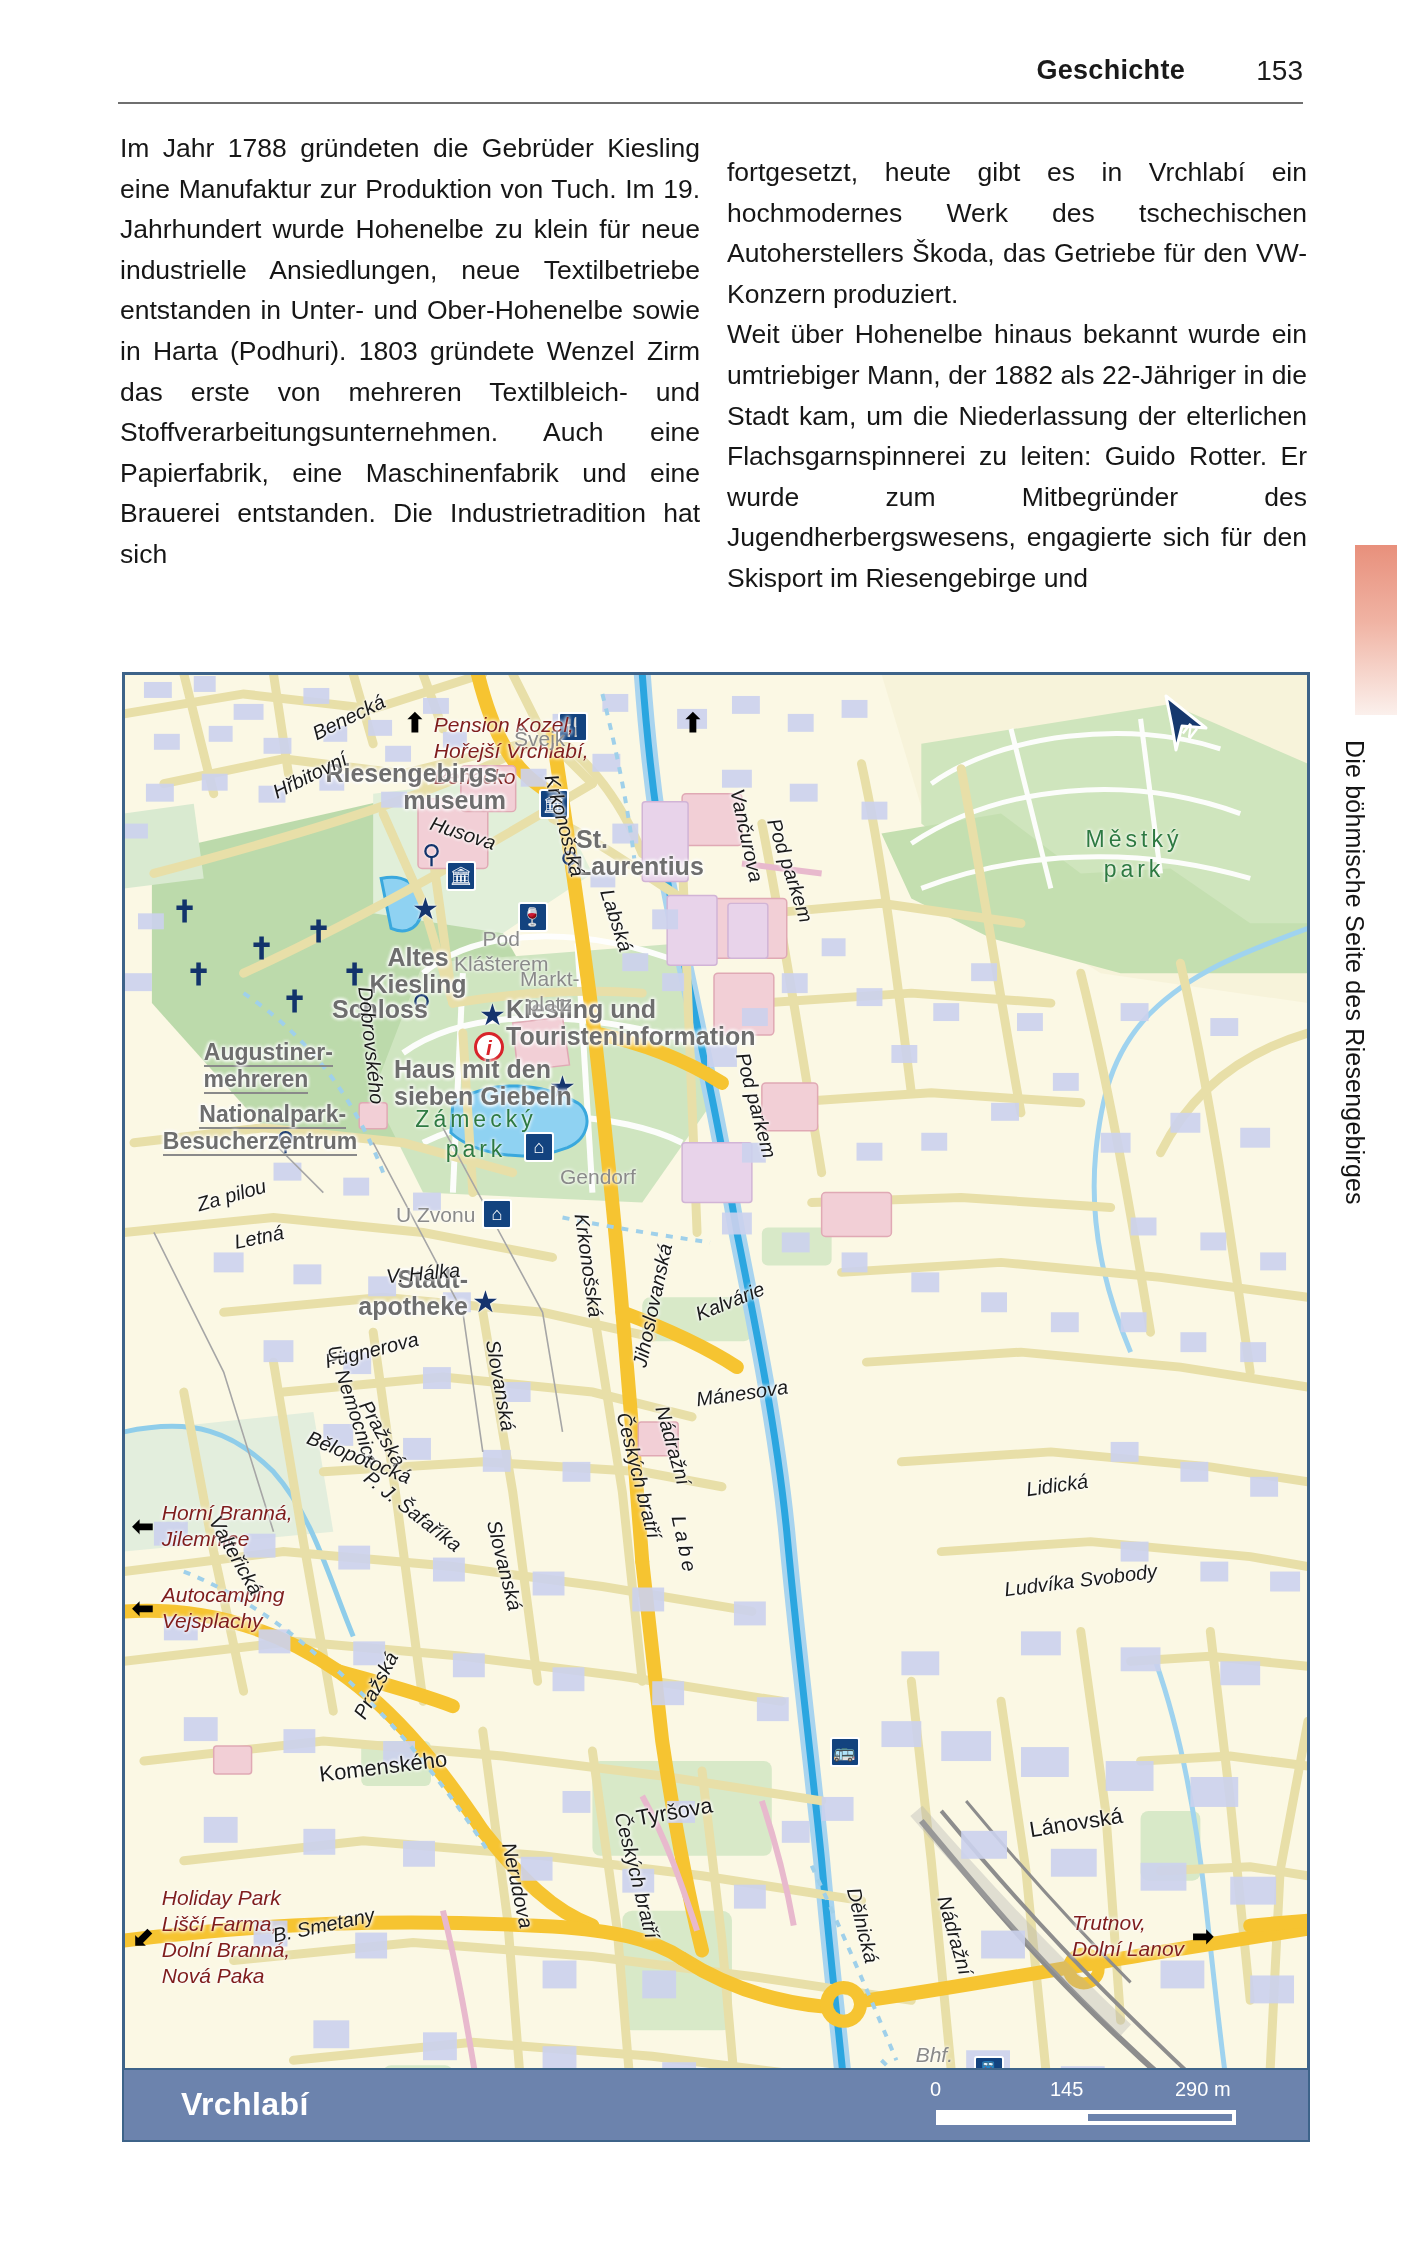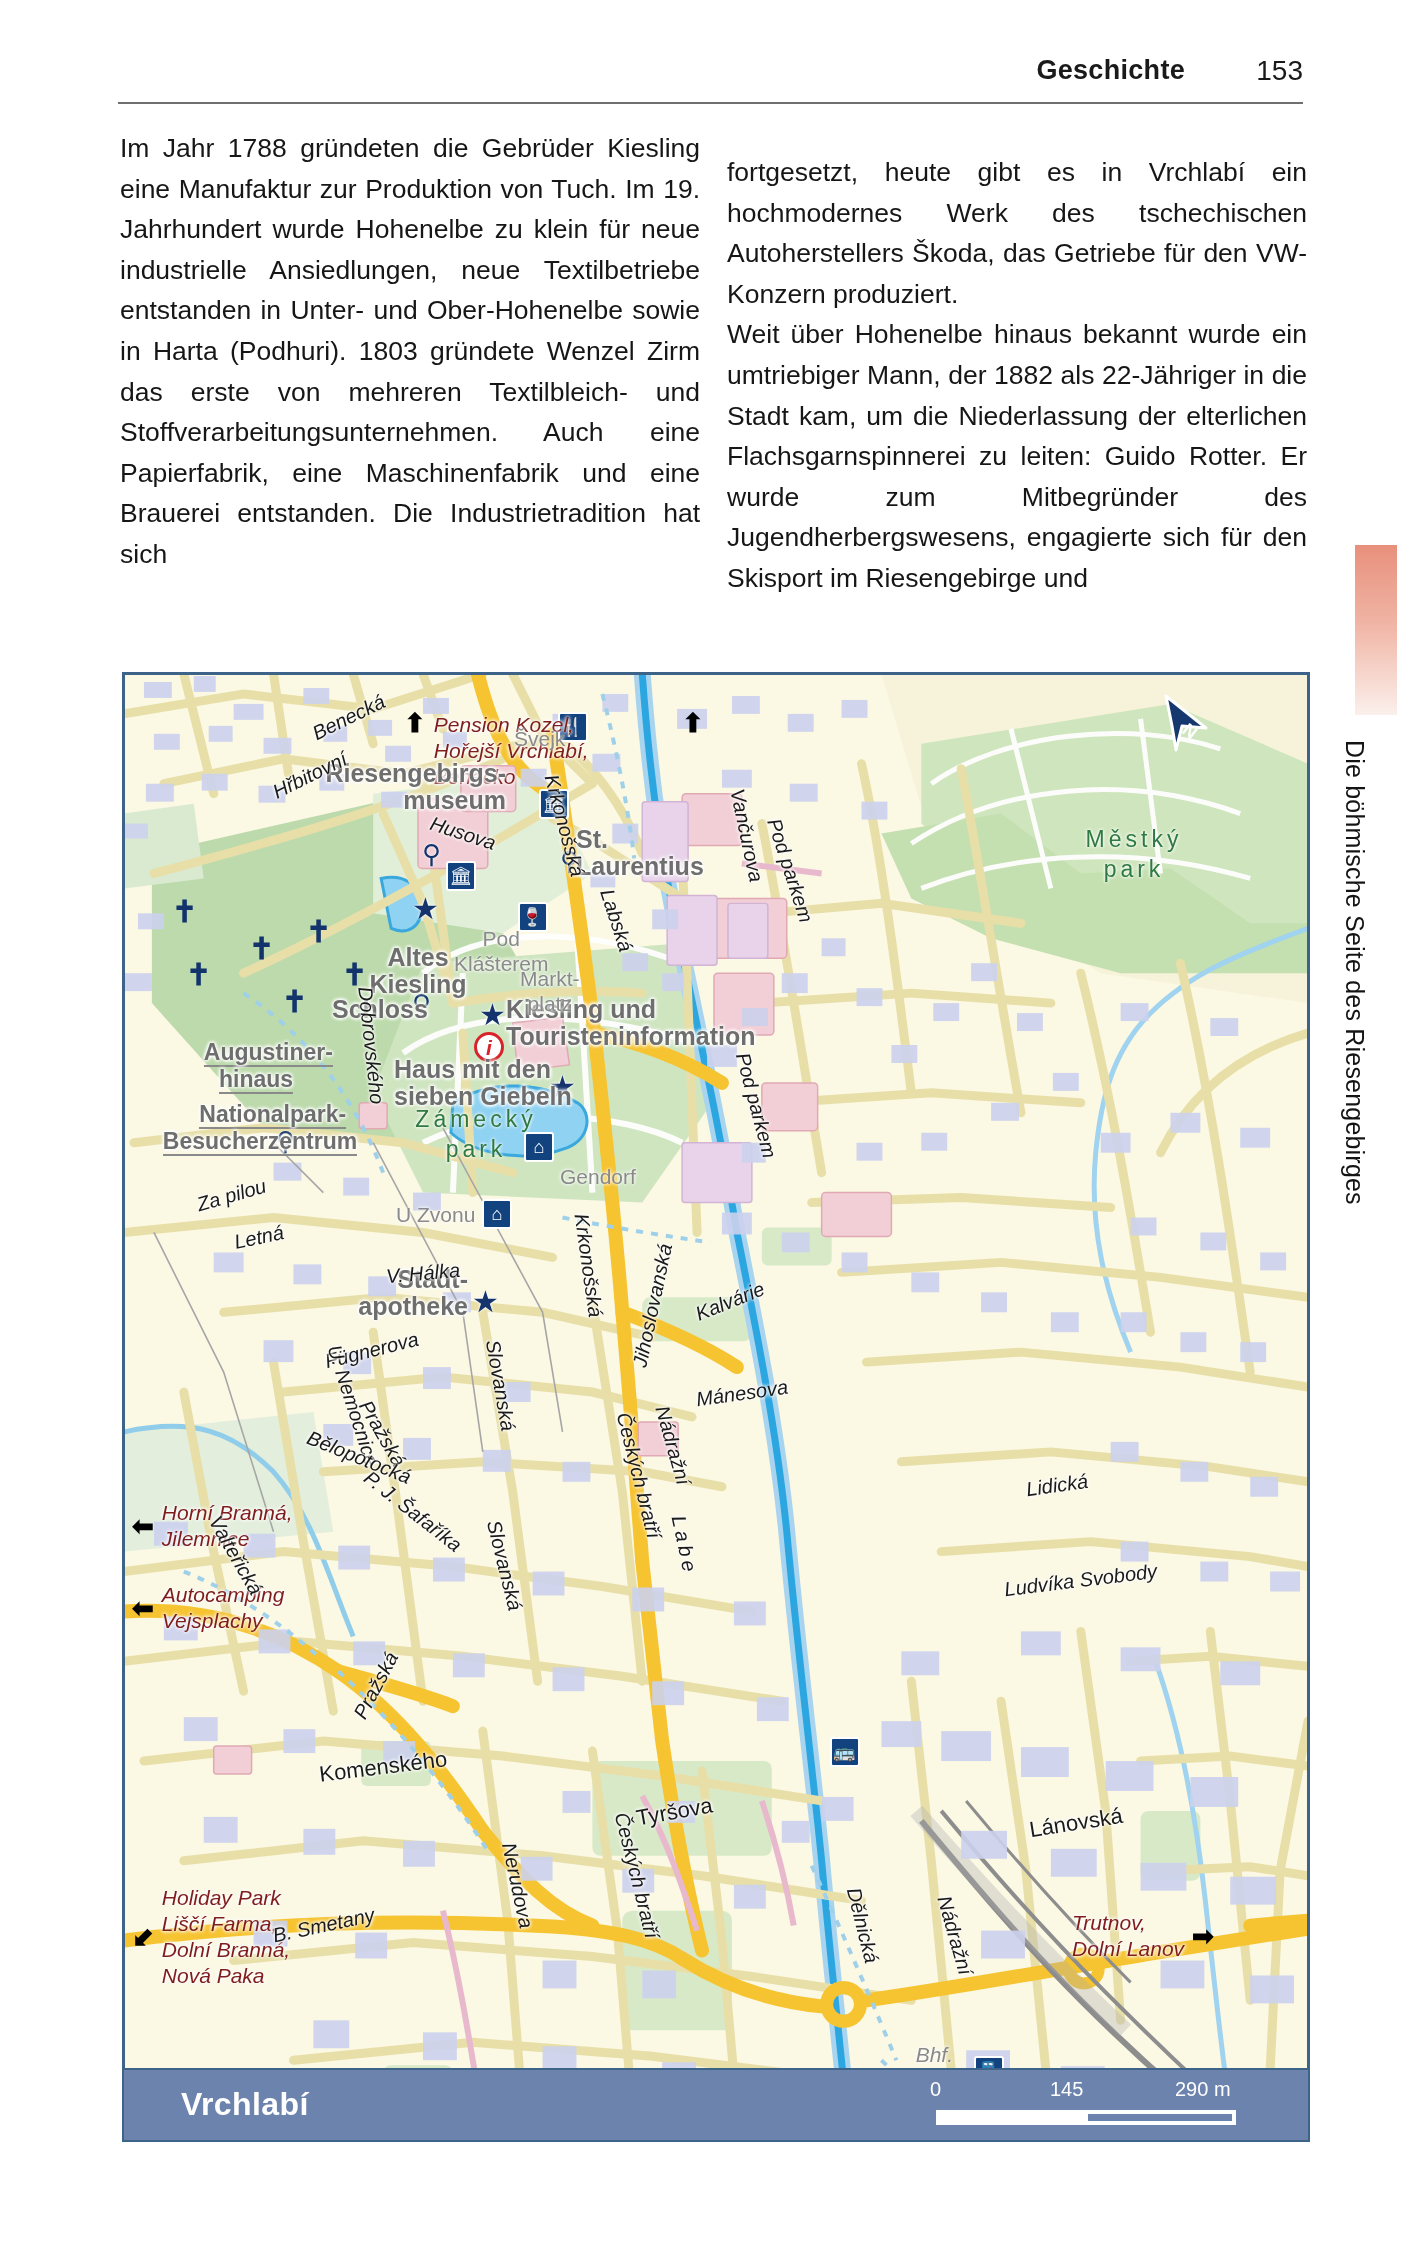--- a/index.html
+++ b/index.html
@@ -665,21 +665,21 @@
   </div>
 
   <div class="mlabel poi poi-lg" style="left:152px;top:86px;text-align:right;width:230px;">Riesengebirgs-
 museum</div>
 
   <div class="mlabel poi poi-lg" style="left:452px;top:152px;">St.
 Laurentius</div>
 
   <div class="mlabel poi" style="left:42px;top:338px;width:180px;text-align:center;">
     <span class="poi-underline">Augustiner-
-hinaus</span>
+mehreren</span>
   </div>
 
   <div class="mlabel poi poi-lg" style="left:234px;top:270px;text-align:center;width:120px;">Altes
 Kiesling</div>
 
   <div class="mlabel poi" style="left:0px;top:400px;width:272px;text-align:center;">
     <span class="poi-underline">Nationalpark-
 Besucherzentrum</span>
   </div>
 

